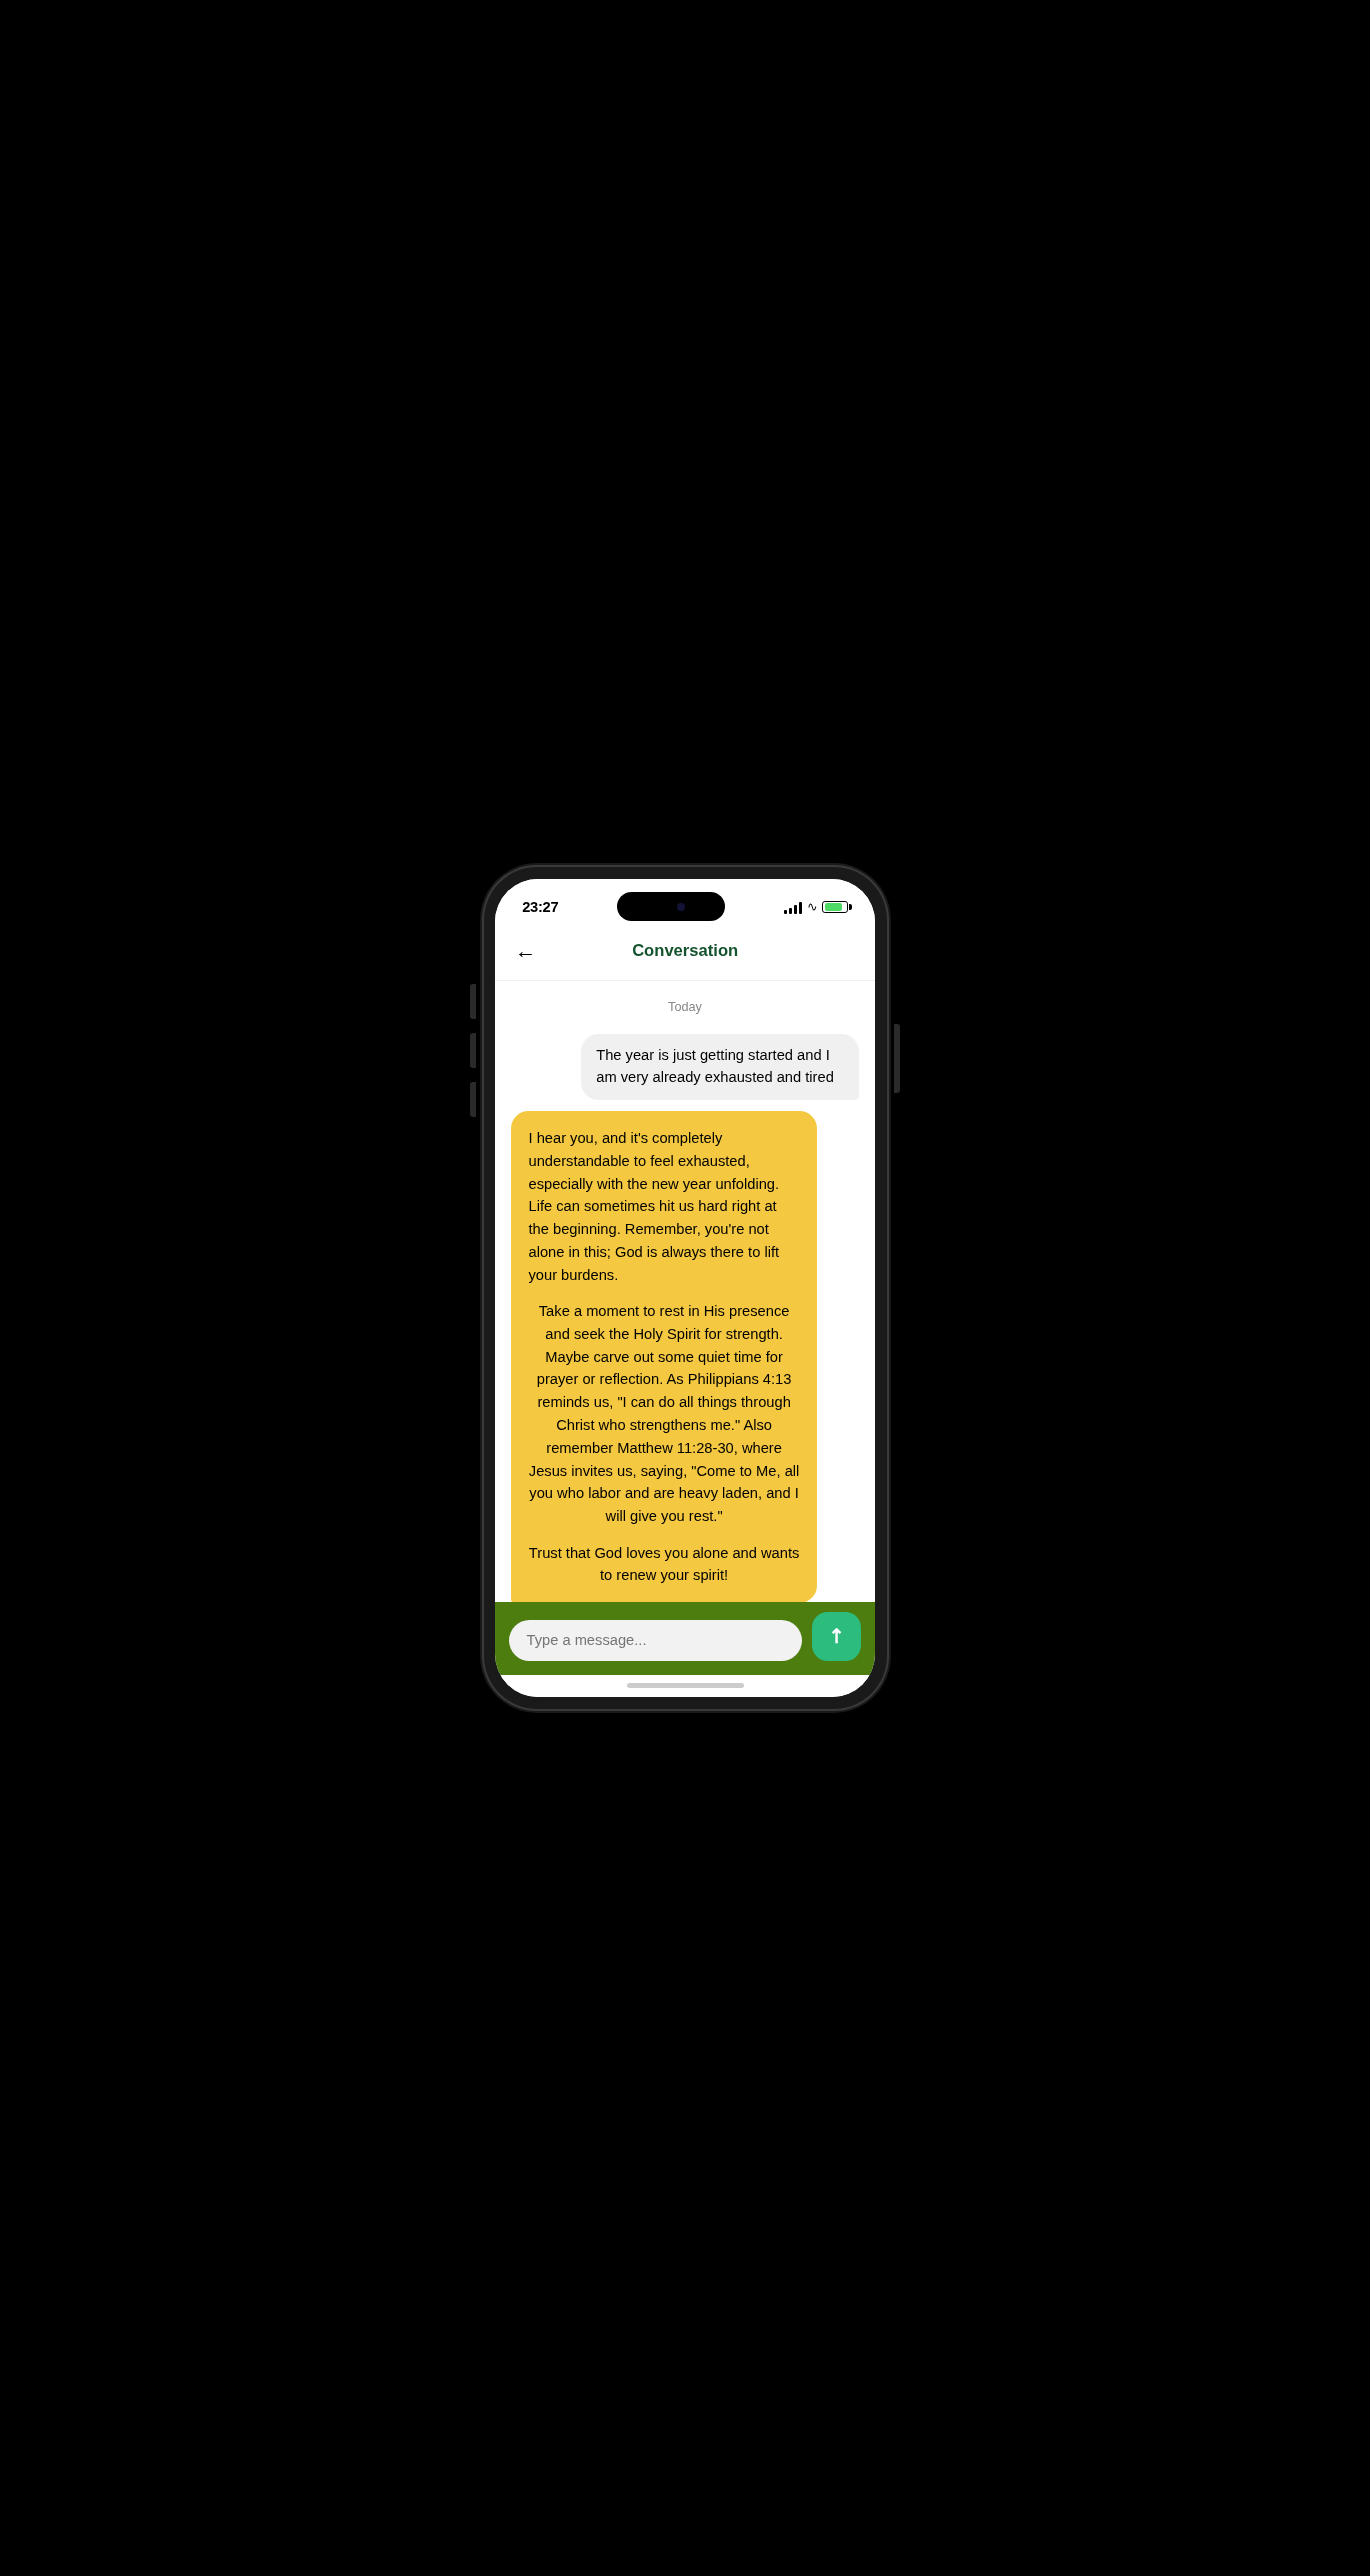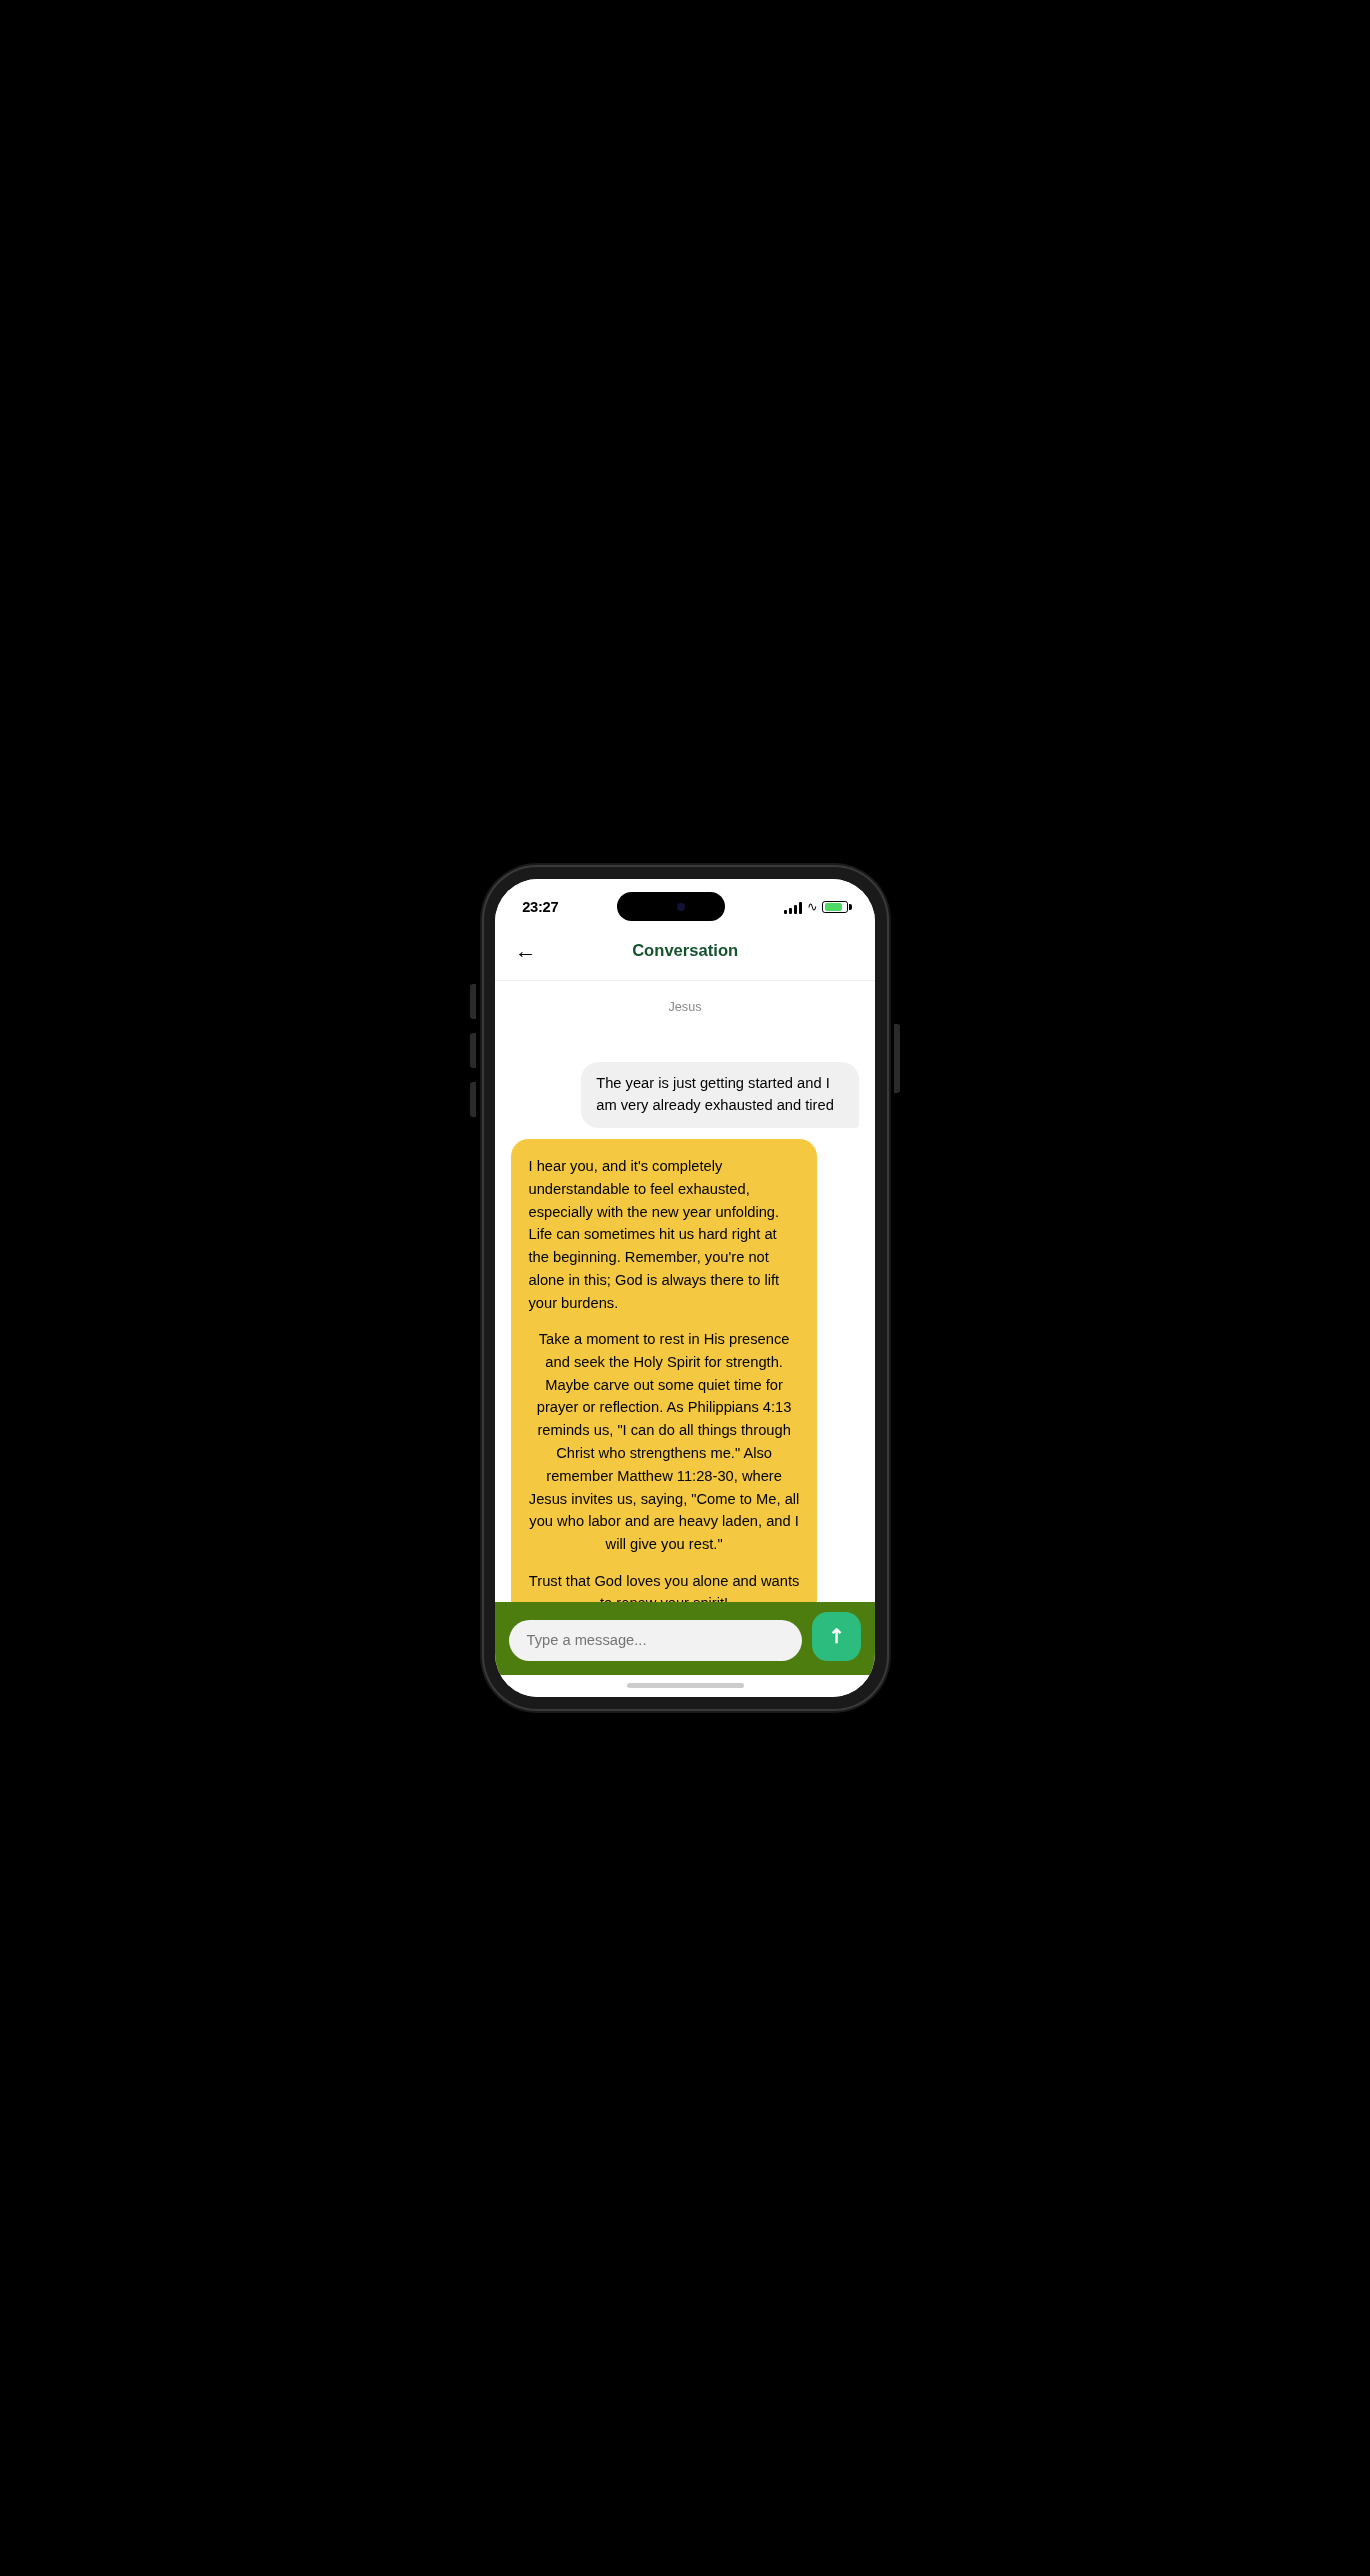--- a/index.html
+++ b/index.html
@@ -201,21 +201,20 @@
     }
 
     .bubble-user {
       background: #f0f0f0;
       border-radius: 17.6px 17.6px 3.9px 17.6px;
       padding: 11.7px 15.7px;
       max-width: 80%;
       font-size: 14.7px;
       color: #000;
       line-height: 1.45;
-      margin-top: 28px;
     }
 
     
     .msg-ai {
       display: flex;
       justify-content: flex-start;
     }
 
     .bubble-ai {
       background: #F5C842;
@@ -316,21 +315,21 @@
       </div>
     </div>
 
     <div class="header">
       <span class="back-button">←</span>
       <span class="header-title">Conversation</span>
     </div>
 
     <div class="chat-area">
 
-      <div class="date-label">Jesus</div>
+      <div class="date-label">Today</div>
 
       <div class="msg-user">
         <div class="bubble-user">
           <span>The year is just getting started and I am very already exhausted and tired</span>
         </div>
       </div>
 
       <div class="msg-ai">
         <div class="bubble-ai">
           <p>I hear you, and it's completely understandable to feel exhausted, especially with the new year unfolding. Life can sometimes hit us hard right at the beginning. Remember, you're not alone in this; God is always there to lift your burdens.</p>

